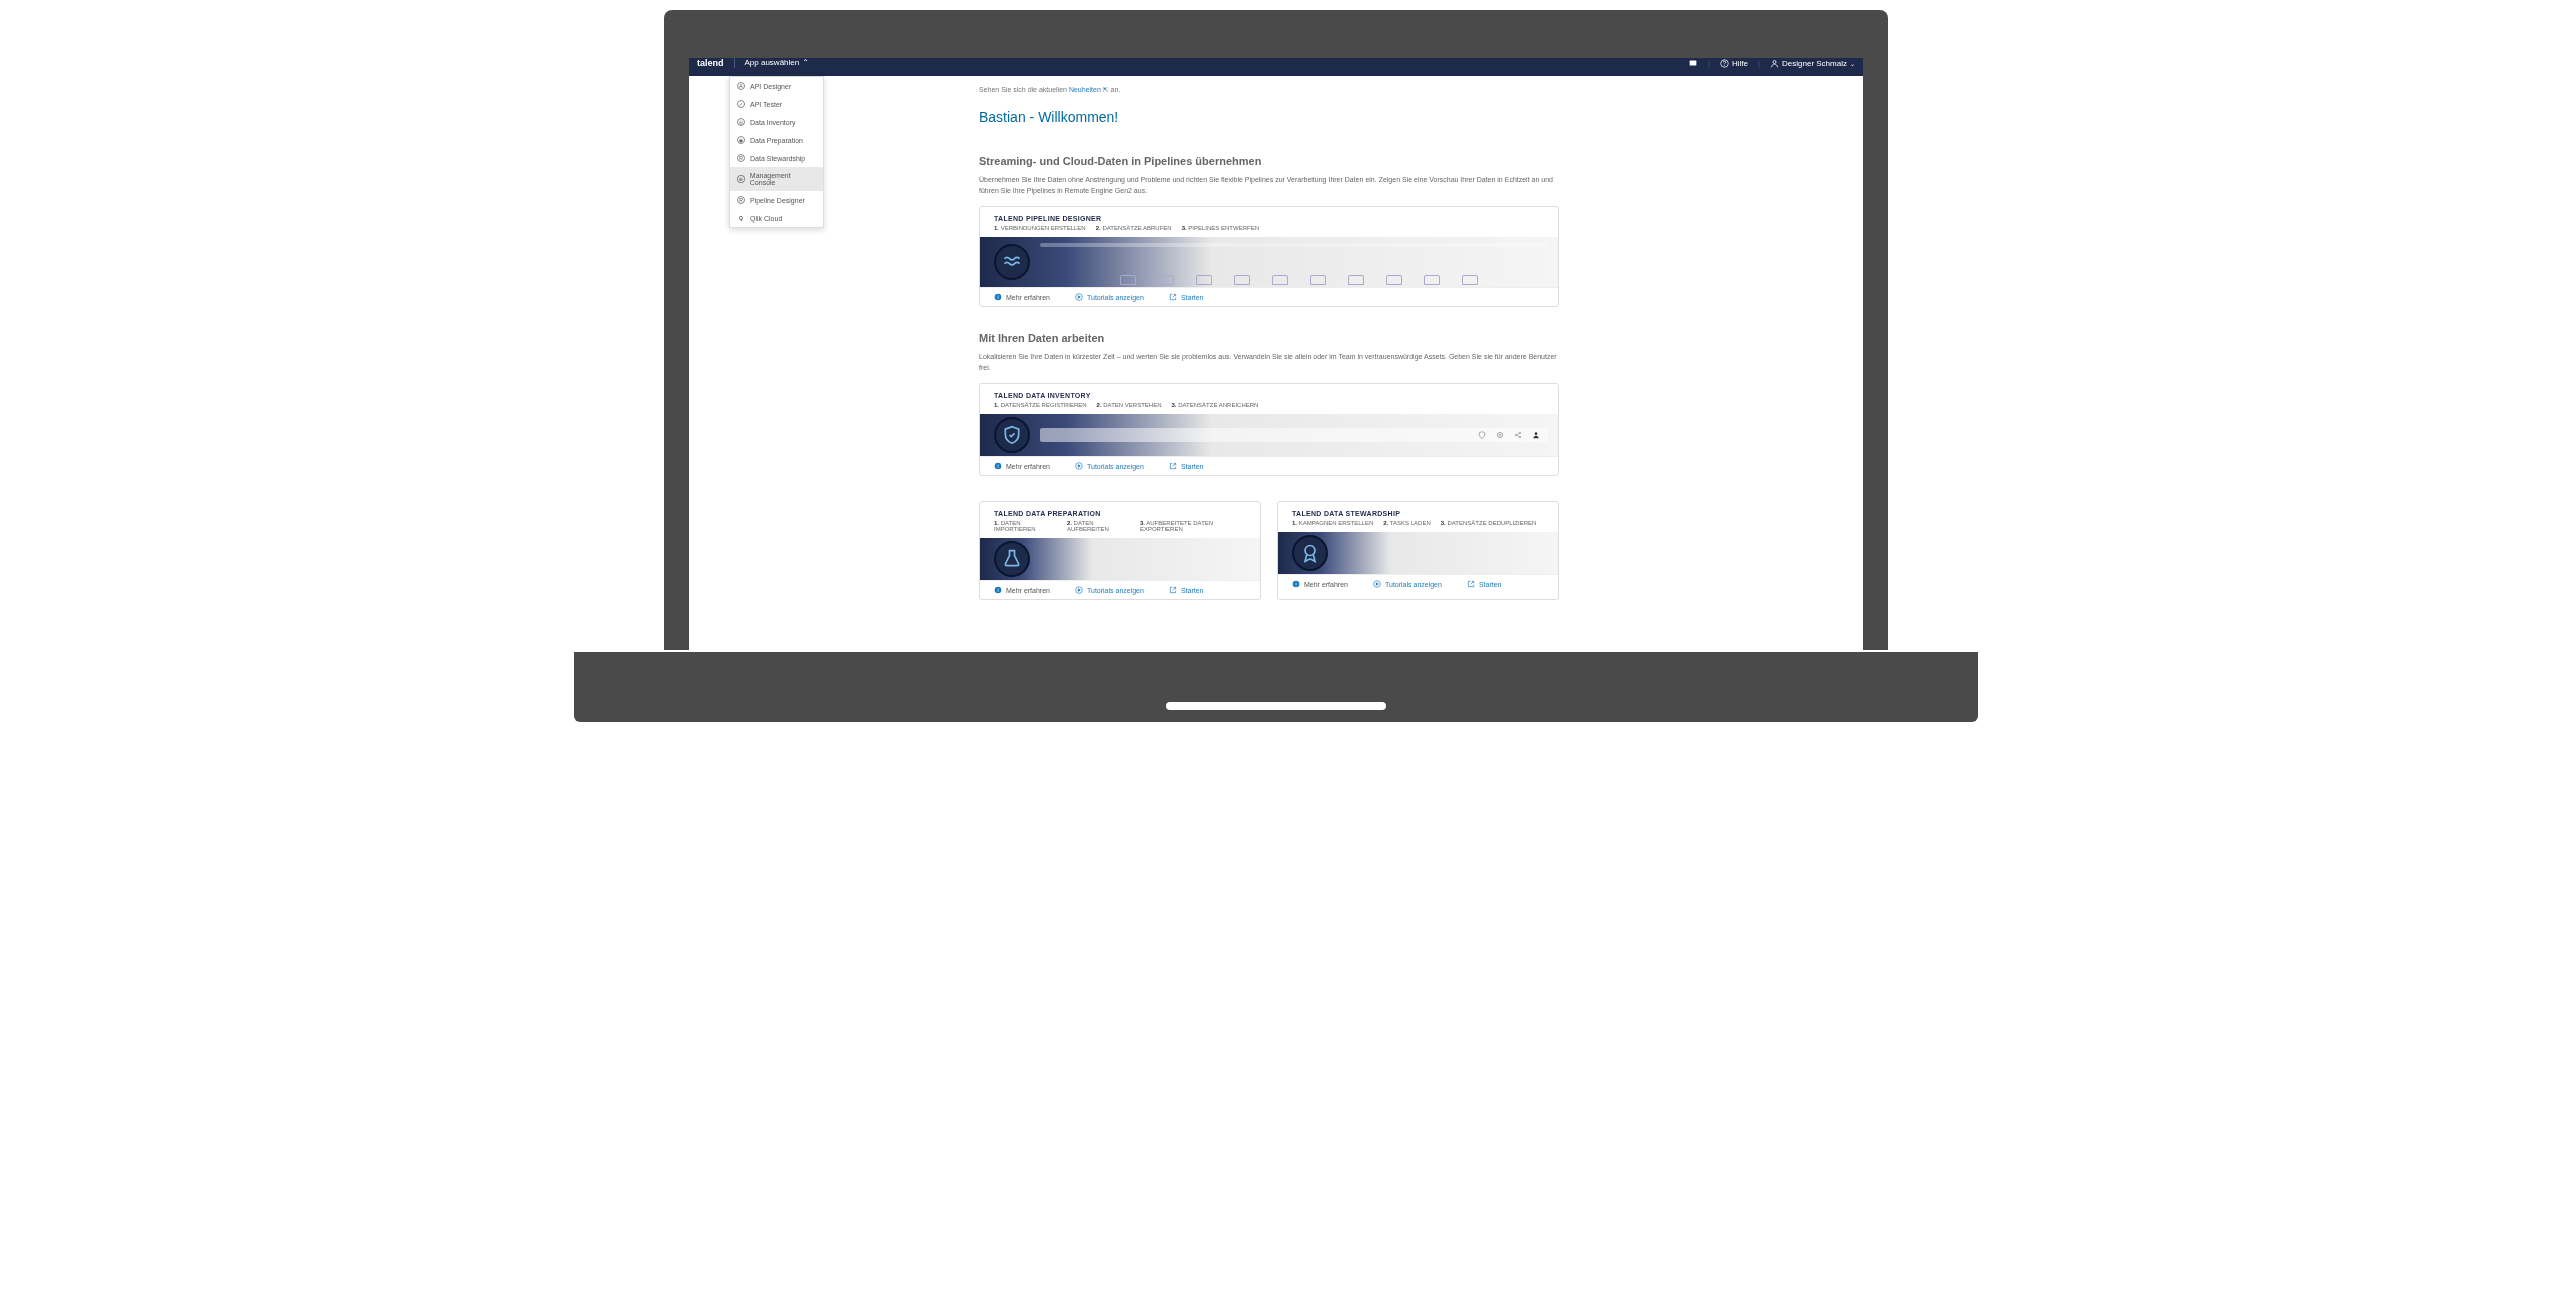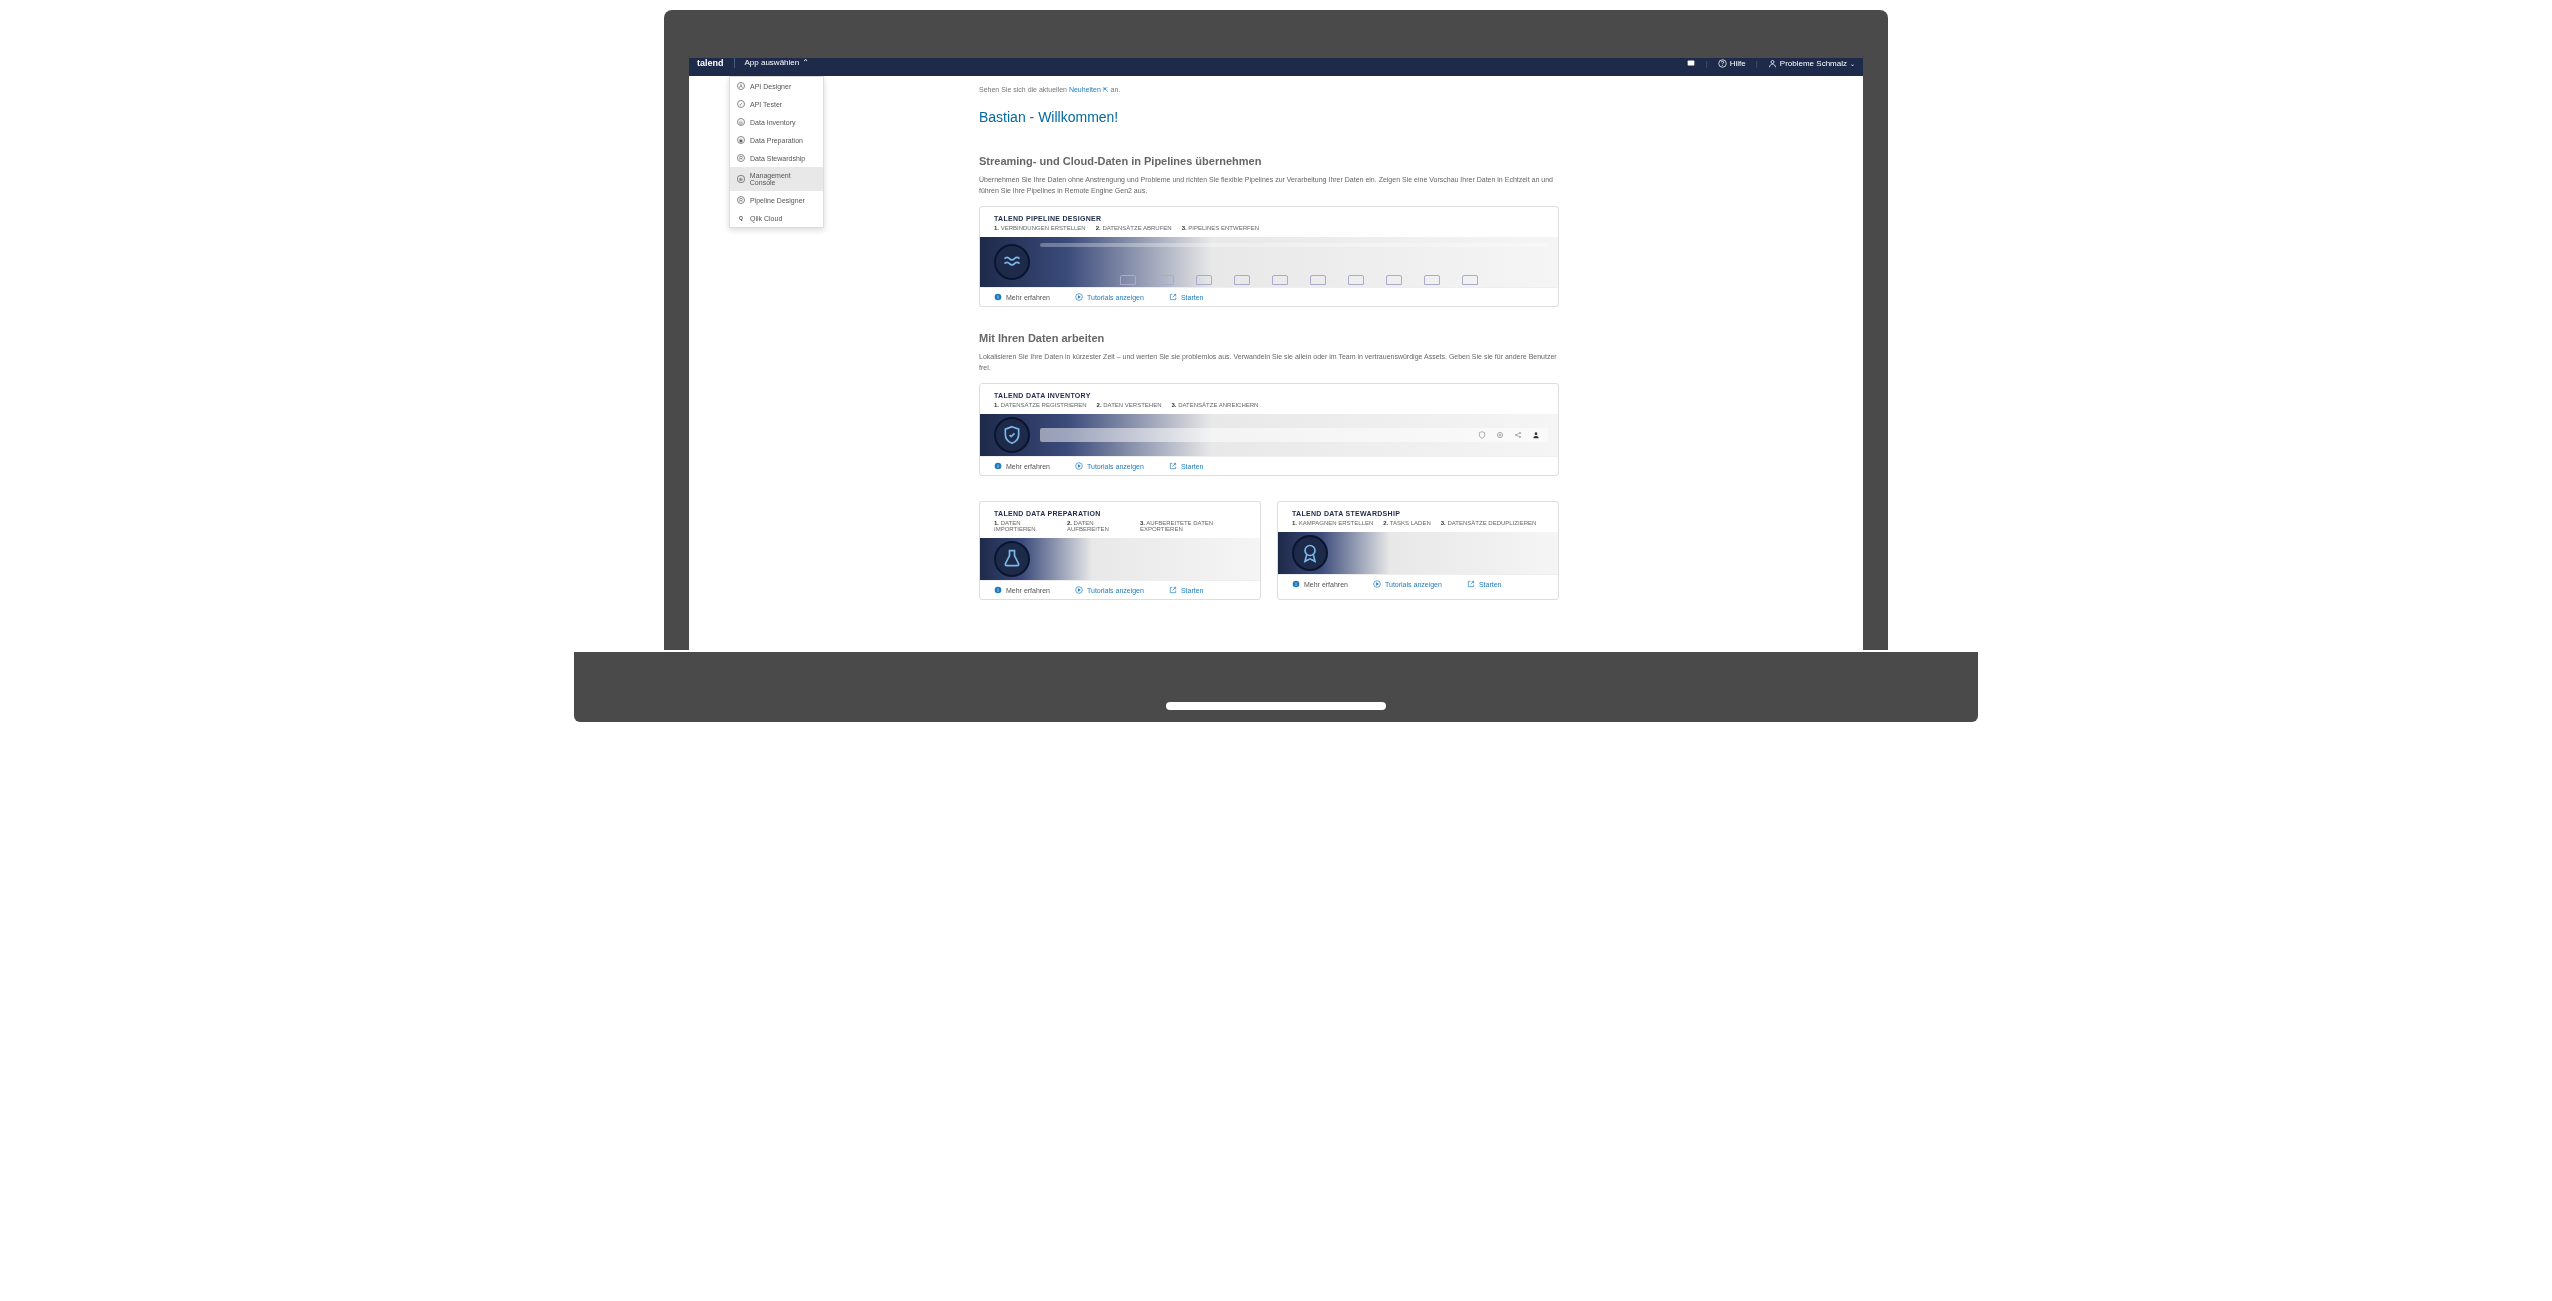--- a/index.html
+++ b/index.html
@@ -73,21 +73,21 @@
                 <circle cx="12" cy="18" r="0.5" fill="#fff"></circle>
               </svg>
             <span>Hilfe</span>
           </span>
           <span class="separator">|</span>
           <span>
             <svg width="9" height="9" viewBox="0 0 24 24" fill="none" stroke="#fff" stroke-width="2">
                 <circle cx="12" cy="8" r="4"></circle>
                 <path d="M4 22c0-5 4-8 8-8s8 3 8 8"></path>
               </svg>
-            <span>Probleme Schmalz</span>
+            <span>Designer Schmalz</span>
             <span style="font-size:6px;">⌄</span>
           </span>
         </div>
       </div>
 
       <div class="app-dropdown">
         <div class="app-dropdown-item">
             <span class="icon">A</span>
             <span>API Designer</span>
           </div>

